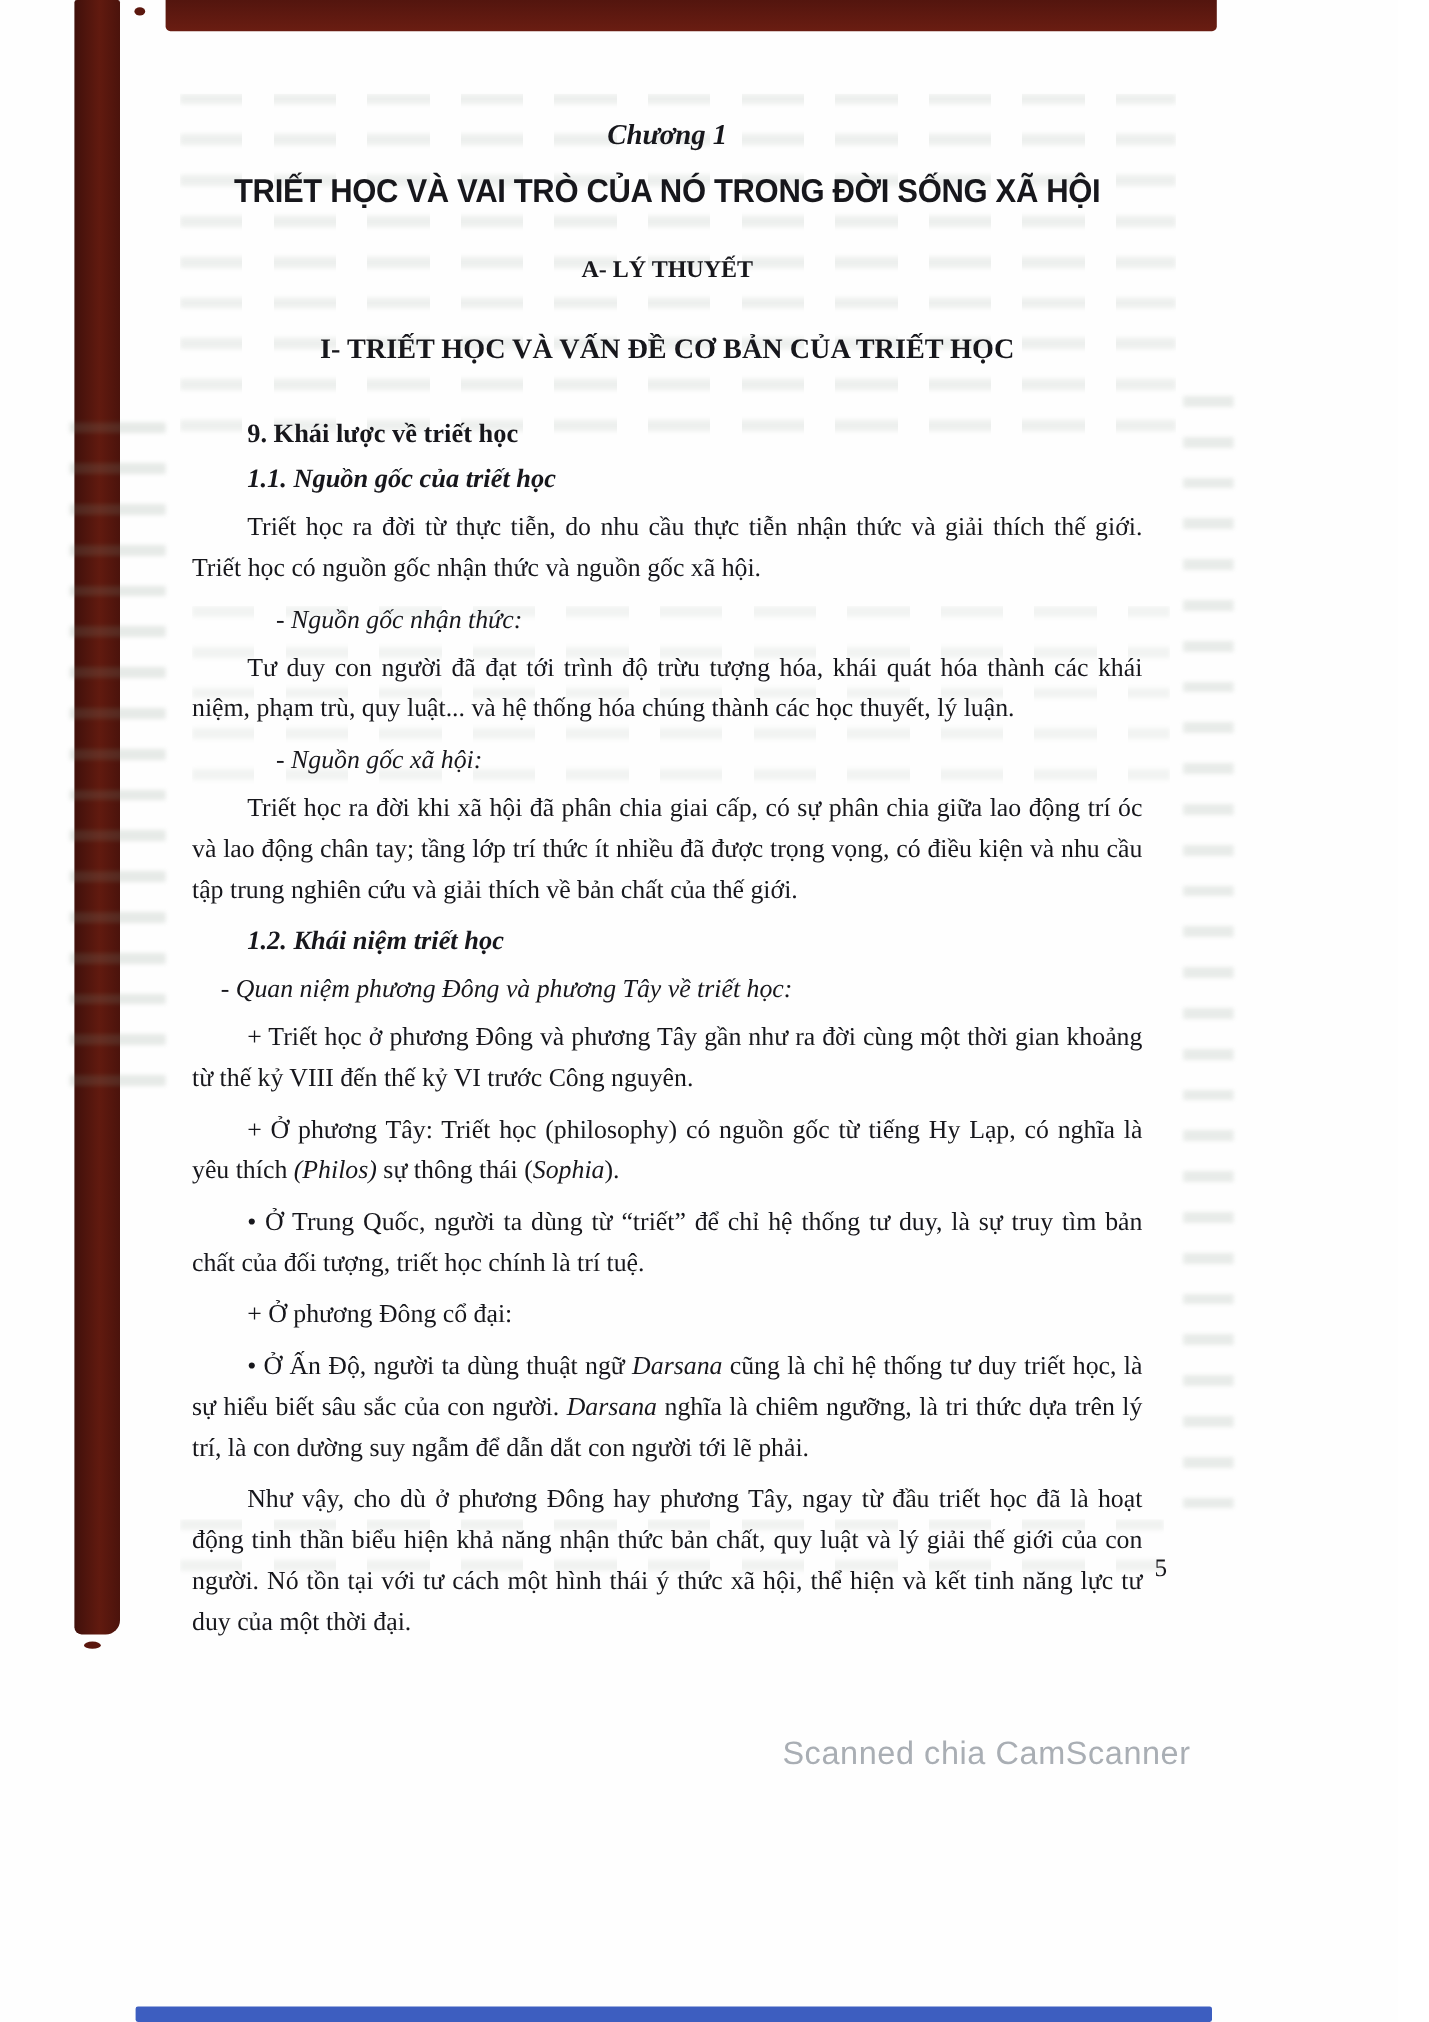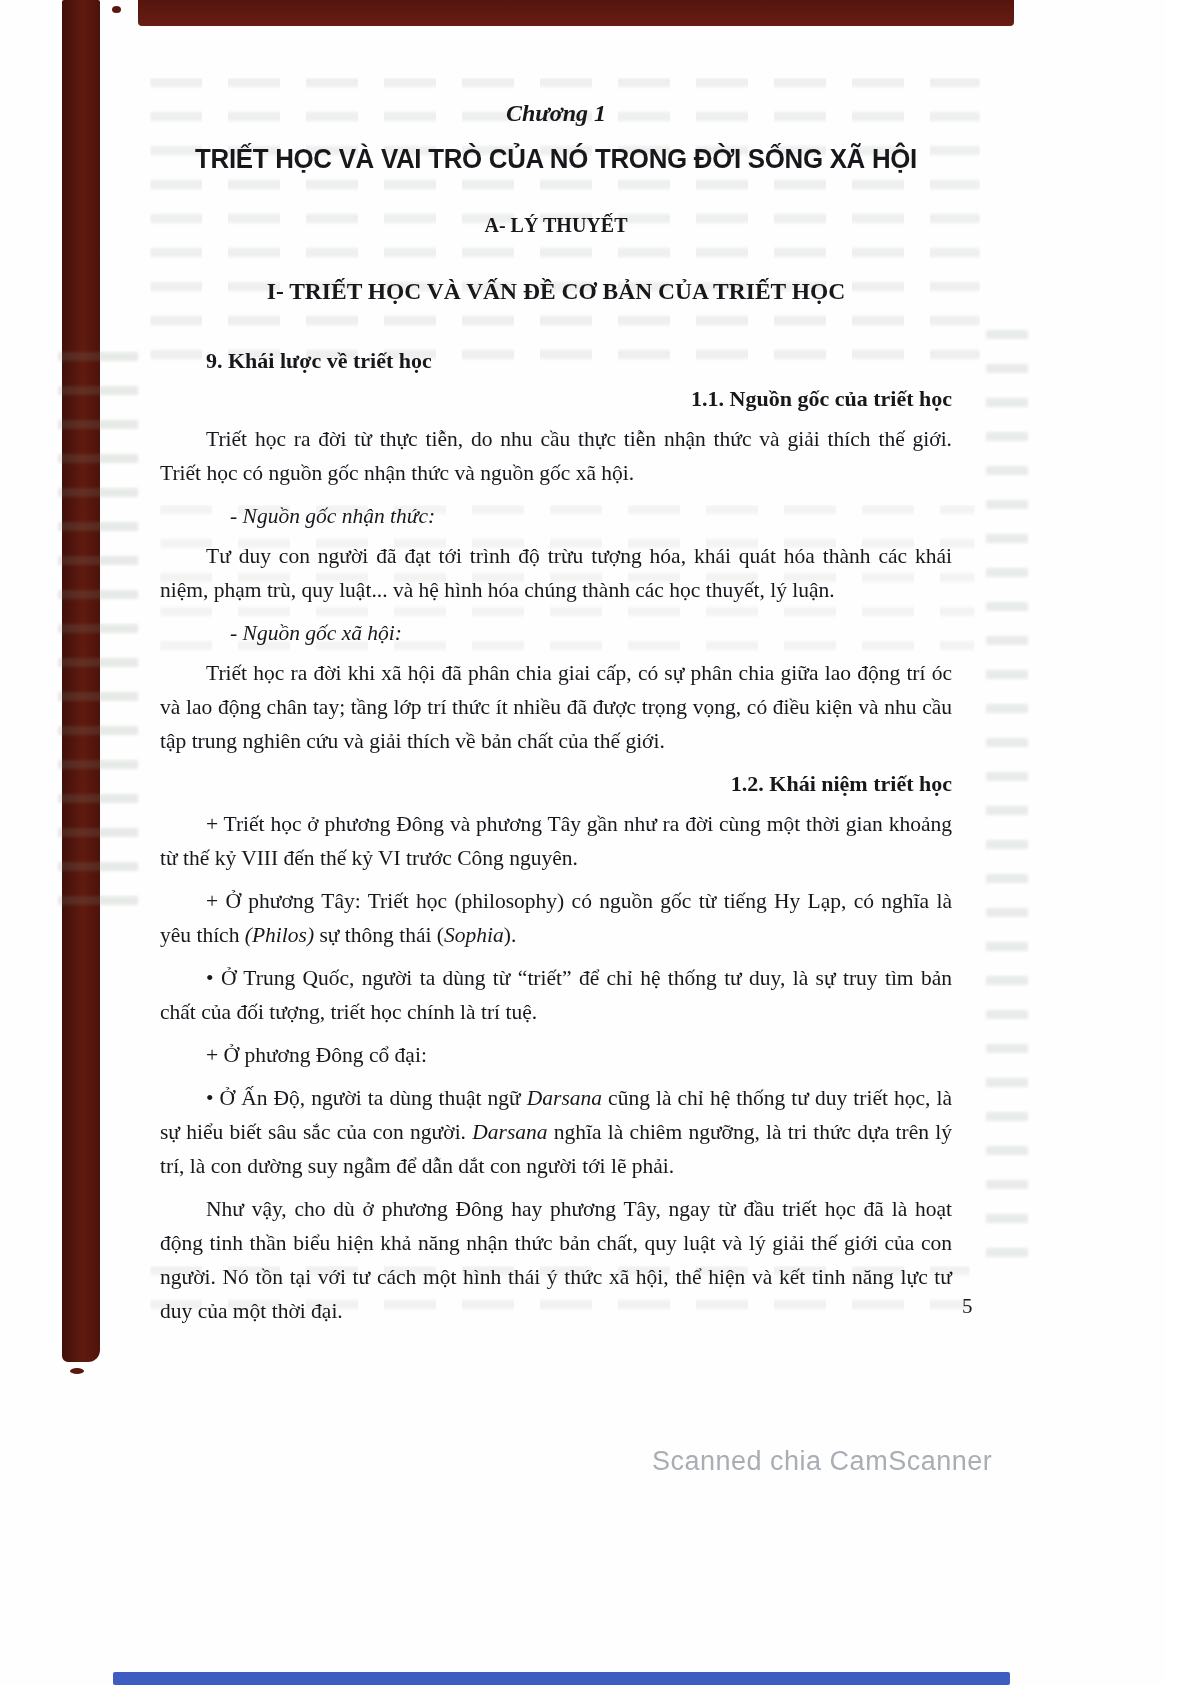--- a/index.html
+++ b/index.html
@@ -62,21 +62,21 @@
   .main-title {
     text-align: center;
     font-family: "Liberation Sans", sans-serif;
     font-weight: 700; font-size: 27.5px; letter-spacing: -0.3px;
     transform: scaleX(0.94); transform-origin: center;
     margin: 0 0 32px;
   }
   .section-a { text-align: center; font-weight: 700; font-size: 20px; margin: 24px 0 32px; }
   .part-i    { text-align: center; font-weight: 700; font-size: 23.5px; margin: 0 0 36px; }
   .h-num { font-weight: 700; font-size: 22px; margin: 14px 0 4px; text-indent: 46px; }
-  .h-sub { font-weight: 700; font-size: 22px; margin: 0 0 6px; text-indent: 46px; text-align: right; }
+  .h-sub { font-weight: 700; font-style: italic; font-size: 22px; margin: 0 0 6px; text-indent: 46px; }
   .p { margin: 0 0 9px; text-align: justify; text-indent: 46px; }
   .dash { font-style: italic; margin: 4px 0 6px; text-indent: 70px; }
   .dash.flush { text-indent: 24px; }
   .p i { font-style: italic; }
 
   .page-num {
     position: absolute; left: 962px; top: 1294px;
     font-size: 21px; font-family: "Liberation Serif", serif;
   }
   .watermark {
@@ -107,26 +107,27 @@
     <div class="main-title">TRIẾT HỌC VÀ VAI TRÒ CỦA NÓ TRONG ĐỜI SỐNG XÃ HỘI</div>
     <div class="section-a">A- LÝ THUYẾT</div>
     <div class="part-i">I- TRIẾT HỌC VÀ VẤN ĐỀ CƠ BẢN CỦA TRIẾT HỌC</div>
 
     <div class="h-num">9. Khái lược về triết học</div>
     <div class="h-sub">1.1. Nguồn gốc của triết học</div>
 
     <p class="p">Triết học ra đời từ thực tiễn, do nhu cầu thực tiễn nhận thức và giải thích thế giới. Triết học có nguồn gốc nhận thức và nguồn gốc xã hội.</p>
 
     <p class="dash">-  Nguồn gốc nhận thức:</p>
-    <p class="p">Tư duy con người đã đạt tới trình độ trừu tượng hóa, khái quát hóa thành các khái niệm, phạm trù, quy luật... và hệ hình hóa chúng thành các học thuyết, lý luận.</p>
+    <p class="p">Tư duy con người đã đạt tới trình độ trừu tượng hóa, khái quát hóa thành các khái niệm, phạm trù, quy luật... và hệ thống hóa chúng thành các học thuyết, lý luận.</p>
 
     <p class="dash">-  Nguồn gốc xã hội:</p>
     <p class="p">Triết học ra đời khi xã hội đã phân chia giai cấp, có sự phân chia giữa lao động trí óc và lao động chân tay; tầng lớp trí thức ít nhiều đã được trọng vọng, có điều kiện và nhu cầu tập trung nghiên cứu và giải thích về bản chất của thế giới.</p>
 
     <div class="h-sub">1.2. Khái niệm triết học</div>
+    <p class="dash flush">- Quan niệm phương Đông và phương Tây về triết học:</p>
 
     <p class="p">+ Triết học ở phương Đông và phương Tây gần như ra đời cùng một thời gian khoảng từ thế kỷ VIII đến thế kỷ VI trước Công nguyên.</p>
 
     <p class="p"><span>+ Ở phương Tây: Triết học (philosophy) có nguồn gốc từ tiếng Hy Lạp, có nghĩa là yêu thích </span><i>(Philos)</i><span> sự thông thái (</span><i>Sophia</i><span>).</span></p>
 
     <p class="p">• Ở Trung Quốc, người ta dùng từ “triết” để chỉ hệ thống tư duy, là sự truy tìm bản chất của đối tượng, triết học chính là trí tuệ.</p>
 
     <p class="p">+ Ở phương Đông cổ đại:</p>
 
     <p class="p"><span>• Ở Ấn Độ, người ta dùng thuật ngữ </span><i>Darsana</i><span> cũng là chỉ hệ thống tư duy triết học, là sự hiểu biết sâu sắc của con người. </span><i>Darsana</i><span> nghĩa là chiêm ngưỡng, là tri thức dựa trên lý trí, là con dường suy ngẫm để dẫn dắt con người tới lẽ phải.</span></p>

